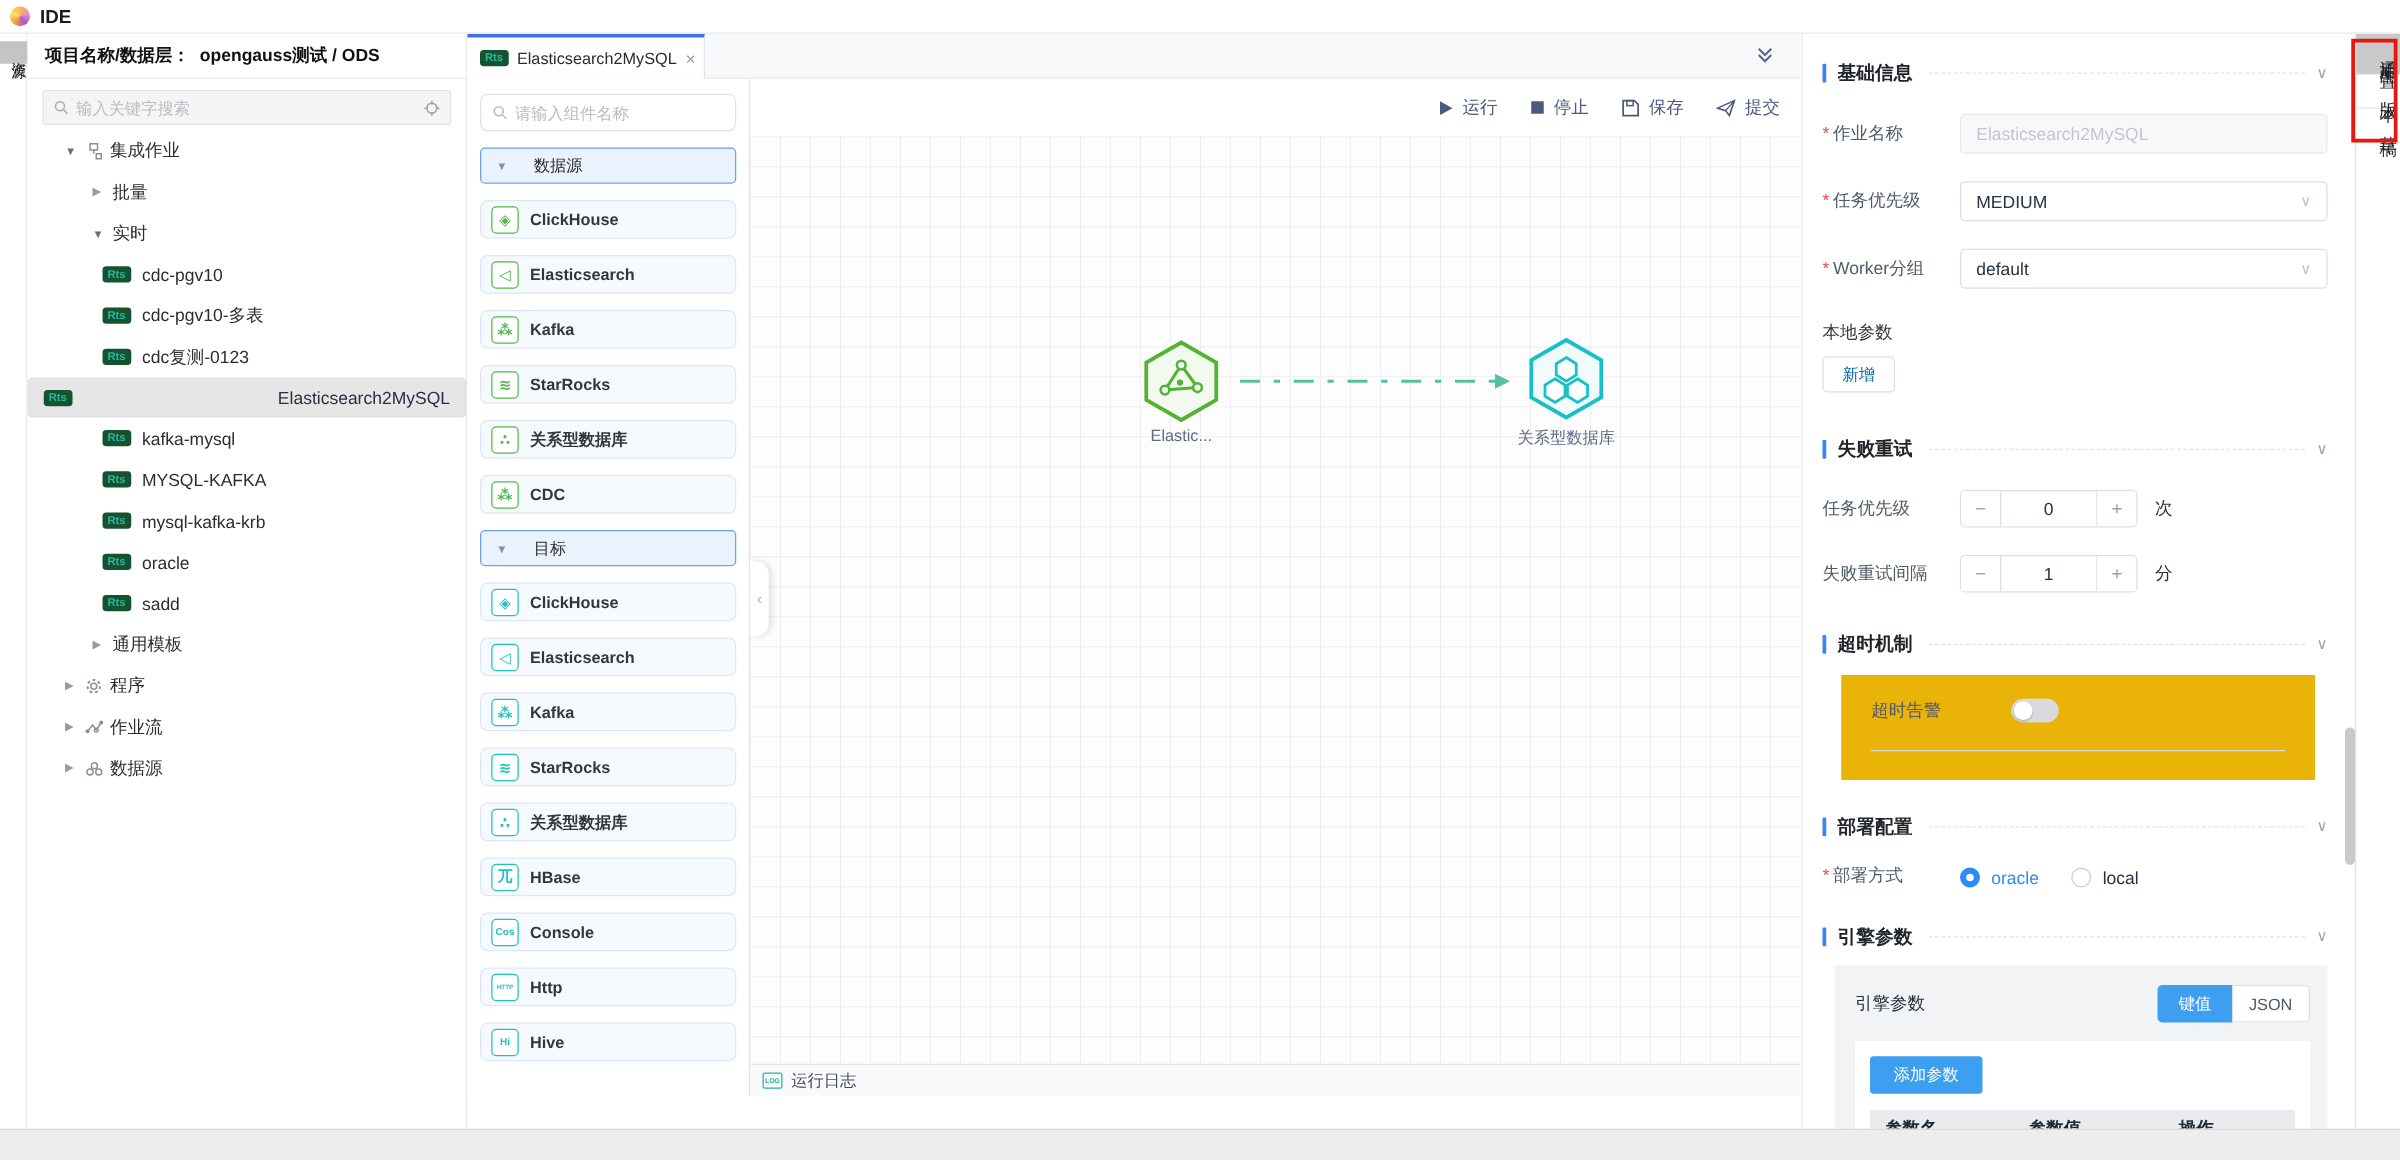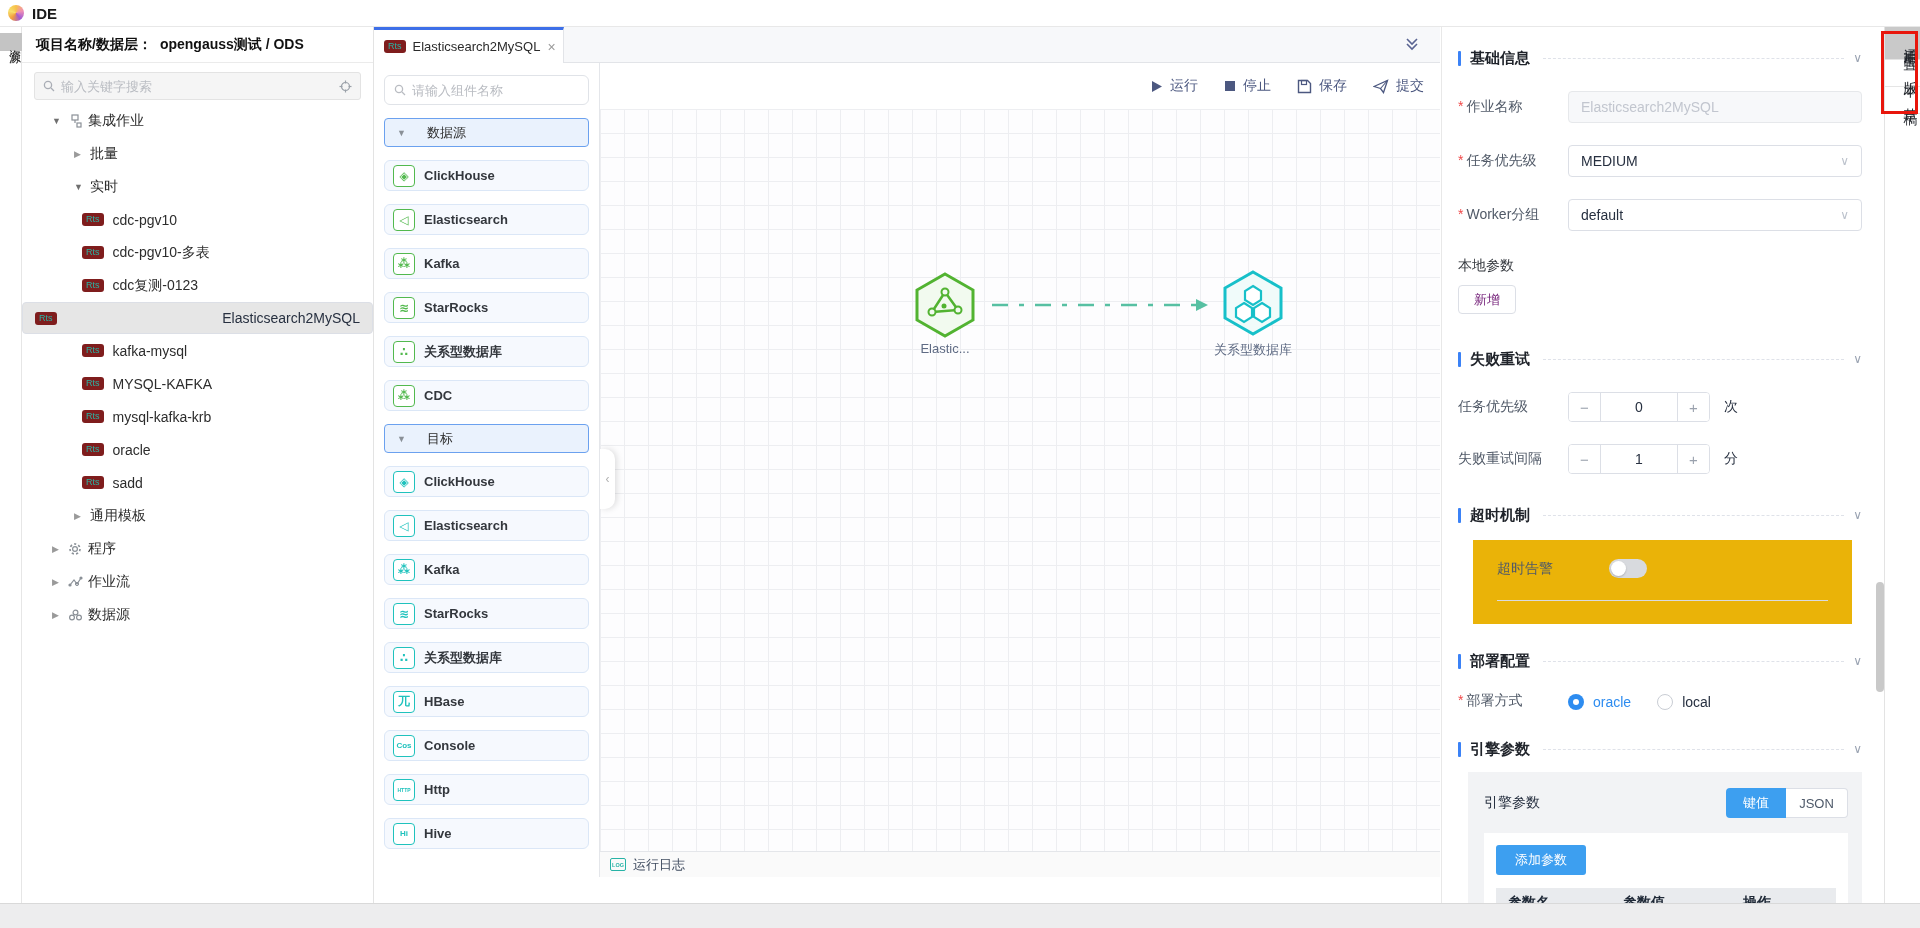--- a/index.html
+++ b/index.html
@@ -22,21 +22,21 @@
   .sb-search { margin:9px 12px 4px 12px; height:28px; background:#f5f5f5; border:1px solid #e3e3e3; border-radius:3px; display:flex; align-items:center; padding:12px 8px; }
   .sb-search input { flex:1; border:0; outline:0; background:transparent; font-size:13px; color:#333; margin:0 6px; min-width:0; }
   .sb-search input::placeholder, .p-search input::placeholder { color:#b9bcc2; }
   .tree { margin-top:2px; }
   .trow { height:33px; display:flex; align-items:center; font-size:14px; color:#2d2d2d; cursor:pointer; white-space:nowrap; }
   .trow.sel { background:#e6e6e6; }
   .d0 { padding-left:30px; } .d1 { padding-left:52px; } .d2 { padding-left:60px; }
   .caret { width:16px; font-size:9px; color:#6f6f6f; flex:none; }
   .caret.col { color:#9a9a9a; }
   .ticon { width:20px; flex:none; display:flex; align-items:center; }
-  .badge-rts { flex:none; font-size:9px; font-weight:normal; color:#2bb3a3; background:#7f1d1d; border-radius:3px; padding:2px 4px; margin-right:9px; line-height:1; }
+  .badge-rts { flex:none; font-size:9px; font-weight:bold; color:#2bb3a3; background:#14532d; border-radius:3px; padding:2px 4px; margin-right:9px; line-height:1; }
 
   
   .main { position:absolute; left:374px; top:27px; width:1066px; height:876px; background:#fff; }
   .tabbar { position:absolute; left:0; top:0; right:0; height:36px; background:#f7f8fa; border-bottom:1px solid #e2e4e8; }
   .tab { position:absolute; left:0; top:0; width:190px; height:36px; background:#fff; border-top:3px solid #3d6fe8; border-right:1px solid #e2e4e8; display:flex; align-items:center; padding:0 10px; gap:7px; cursor:pointer; }
   .tab-title { font-size:13px; color:#2b2b2b; }
   .tab-close { margin-left:auto; font-size:14px; color:#9a9a9a; cursor:pointer; }
   .dbl-chevron { position:absolute; right:20px; top:9px; color:#5a6492; cursor:pointer; }
 
   
@@ -73,21 +73,21 @@
   .sec-dash { flex:1; border-top:1px dashed #dfe2e9; margin-left:4px; }
   .sec-chev { color:#9aa3b2; font-size:12px; cursor:pointer; }
   .frow { display:flex; align-items:center; margin-top:22px; }
   .flabel { width:110px; font-size:14px; color:#515a68; flex:none; }
   .req { color:#f04848; margin-right:3px; }
   .ctrl { flex:1; }
   .inp-dis { height:32px; background:#f7f8fa; border:1px solid #e6e8eb; border-radius:4px; display:flex; align-items:center; padding:0 12px; font-size:14px; color:#c2c6cf; }
   .sel { height:32px; background:#fff; border:1px solid #dcdfe6; border-radius:4px; display:flex; align-items:center; justify-content:space-between; padding:0 12px; font-size:14px; color:#273040; cursor:pointer; }
   .sel .sel-chev { color:#bcc2cc; font-size:12px; }
   .plain-label { margin-top:26px; font-size:14px; color:#33373d; }
-  .btn-plain { margin-top:10px; width:58px; height:29px; border:1px solid #dcdfe6; border-radius:4px; background:#fff; font-size:13px; color:#701a75; display:flex; align-items:center; justify-content:center; cursor:pointer; }
+  .btn-plain { margin-top:10px; width:58px; height:29px; border:1px solid #dcdfe6; border-radius:4px; background:#fff; font-size:13px; color:#0369a1; display:flex; align-items:center; justify-content:center; cursor:pointer; }
   .stepper { display:flex; height:30px; border:1px solid #dcdfe6; border-radius:4px; overflow:hidden; width:142px; }
   .st-btn { width:31px; display:flex; align-items:center; justify-content:center; color:#9aa1ad; font-size:15px; background:#fff; cursor:pointer; flex:none; }
   .st-val { flex:1; border-left:1px solid #dcdfe6; border-right:1px solid #dcdfe6; display:flex; align-items:center; justify-content:center; font-size:14px; color:#273040; }
   .unit { margin-left:14px; font-size:14px; color:#273040; }
   .graybox { margin-top:14px; margin-left:15px; margin-right:10px; background:#eab308; padding:19px 24px 0 24px; height:84px; }
   .toggle { width:38px; height:19px; background:#d8dade; border-radius:10px; position:relative; cursor:pointer; }
   .toggle .knob { position:absolute; left:2px; top:2px; width:15px; height:15px; background:#fff; border-radius:50%; box-shadow:0 1px 2px rgba(0,0,0,.2); }
   .gb-row { display:flex; align-items:center; gap:56px; }
   .gb-label { font-size:14px; color:#515a68; }
   .gb-div { margin-top:22px; border-top:1px solid #d9dbe0; }

